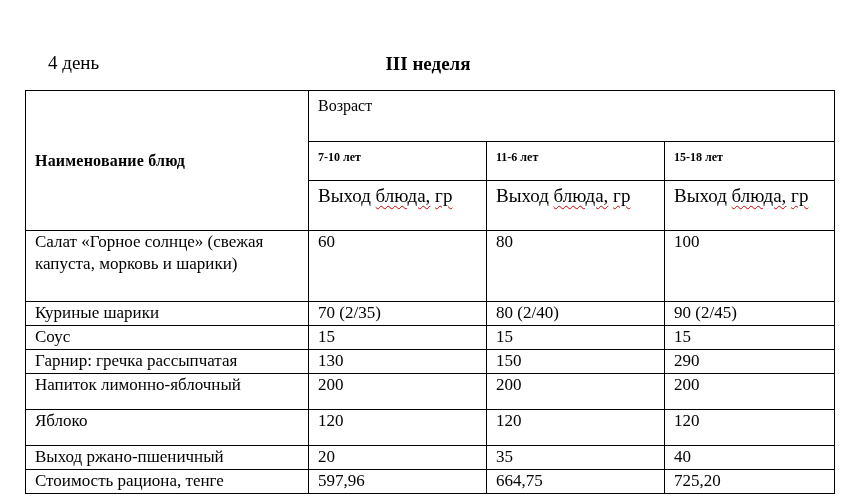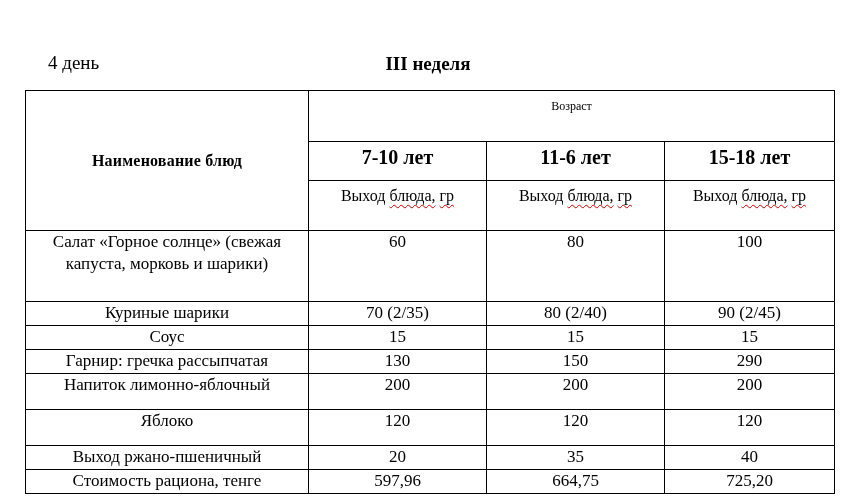--- a/index.html
+++ b/index.html
@@ -39,51 +39,51 @@
       top: 90px;
       border-collapse: collapse;
       table-layout: fixed;
       width: 809px;
       font-size: 17px;
       line-height: 22px;
     }
     table.menu td, table.menu th {
       border: 1.5px solid #000;
       vertical-align: top;
-      text-align: center;
+      text-align: left;
       padding: 0 9px;
       font-weight: normal;
       overflow: hidden;
     }
     .col-name { width: 283px; }
     .col-a { width: 178px; }
     .col-b { width: 178px; }
     .col-c { width: 170px; }
     .hdr-name {
       vertical-align: middle !important;
       font-weight: bold !important;
       font-size: 16px;
       letter-spacing: 0.2px;
     }
     .hdr-age {
       text-align: center;
-      font-size: 12px;
+      font-size: 16px;
       padding-top: 4px !important;
       height: 46px;
     }
     .hdr-group {
       font-weight: bold !important;
-      font-size: 20px;
+      font-size: 12px;
       height: 34px;
       padding-top: 4px !important;
       margin-top: 48px;
     }
     .hdr-out {
       font-weight: normal;
-      font-size: 16px;
+      font-size: 19px;
       height: 45px;
       padding-top: 4px !important;
       white-space: nowrap;
     }
     .squiggle {
       text-decoration: underline wavy #d00000;
       text-decoration-thickness: 1px;
       text-underline-offset: 3px;
     }
     .r-tall td { height: 70px; padding-top: 2px; }

